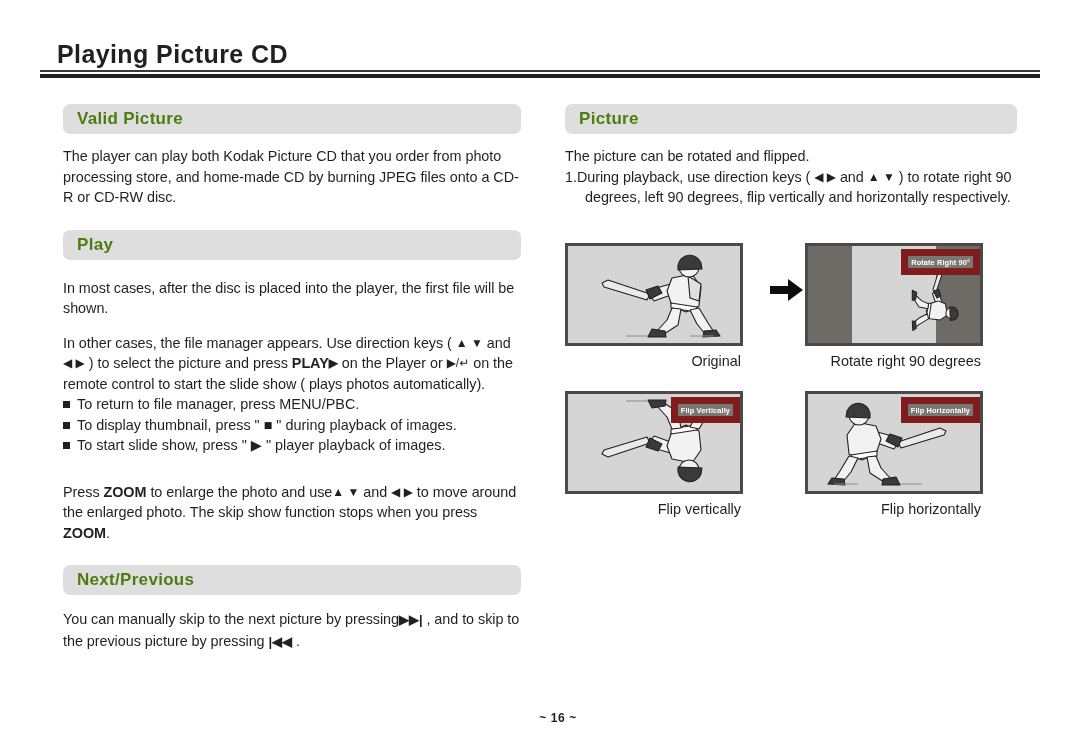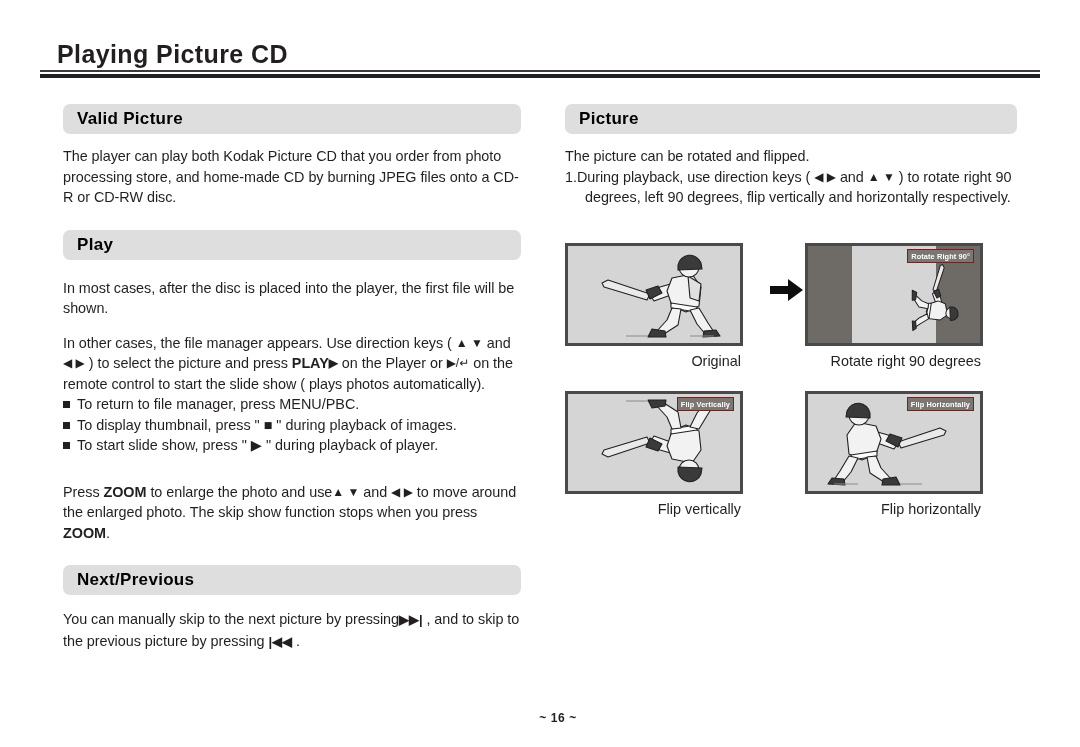--- a/index.html
+++ b/index.html
@@ -70,21 +70,21 @@
     background: #dedede;
     border-radius: 7px;
     height: 30px;
     display: flex;
     align-items: center;
     padding-left: 14px;
     box-sizing: border-box;
     font-size: 17px;
     font-weight: bold;
     letter-spacing: 0.3px;
-    color: #000000;
+    color: #4d7c0f;
   }
 
   
   .body-txt {
     font-size: 14.4px;
     line-height: 20.5px;
     color: #231f20;
     letter-spacing: -0.05px;
   }
   .b { font-weight: bold; }
@@ -145,30 +145,30 @@
     left: 25.5%;
     top: 0;
     width: 49%;
     height: 100%;
     background: #d5d5d5;
   }
   .screen svg { position: absolute; left: 0; top: 0; }
 
   .badge {
     position: absolute;
-    right: 6px;
+    right: 0;
     top: 3px;
     background: #7b7671;
     color: #ffffff;
     font-size: 7.4px;
     font-weight: bold;
     padding: 1.5px 3px 1.5px 3px;
     letter-spacing: 0.1px;
     white-space: nowrap;
-    border: 1px solid #7f1d1d;
+    border: 7px solid #7f1d1d;
     z-index: 4;
   }
 
   .cap {
     text-align: right;
     font-size: 14.4px;
     color: #231f20;
     margin-top: 7px;
     padding-right: 2px;
   }
@@ -229,21 +229,21 @@
       <span>In other cases, the file manager appears. Use direction keys ( </span><span class="glyph">▲ ▼</span><span> and </span><span class="glyph">◀ ▶</span><span> ) to select the picture and press </span><span class="b">PLAY</span><span class="glyph b">▶</span><span> on the Player or </span><span class="glyph">▶/↵</span><span> on the remote control to start the slide show ( plays photos automatically).</span>
     </div>
 
     <div class="bullet-line">
       <span class="sq"></span><span>To return to file manager, press MENU/PBC.</span>
     </div>
     <div class="bullet-line">
       <span class="sq"></span><span>To display thumbnail, press " ■ " during playback of images.</span>
     </div>
     <div class="bullet-line">
-      <span class="sq"></span><span>To start slide show, press " ▶ " during playback of player.</span>
+      <span class="sq"></span><span>To start slide show, press " ▶ " player playback of images.</span>
     </div>
 
     <div class="gap-26"></div>
 
     <div class="body-txt">
       <span>Press </span><span class="b">ZOOM</span><span> to enlarge the photo and use</span><span class="glyph">▲ ▼</span><span> and </span><span class="glyph">◀ ▶</span><span> to move around the enlarged photo. The skip show function stops when you press </span><span class="b">ZOOM</span><span>.</span>
     </div>
 
     <div class="gap-22"></div>
 

